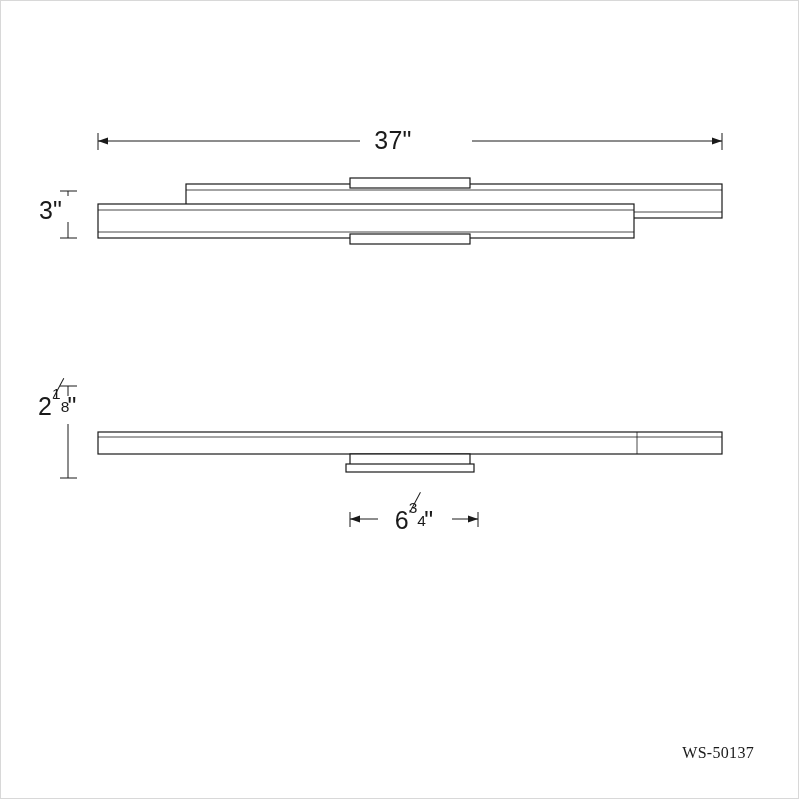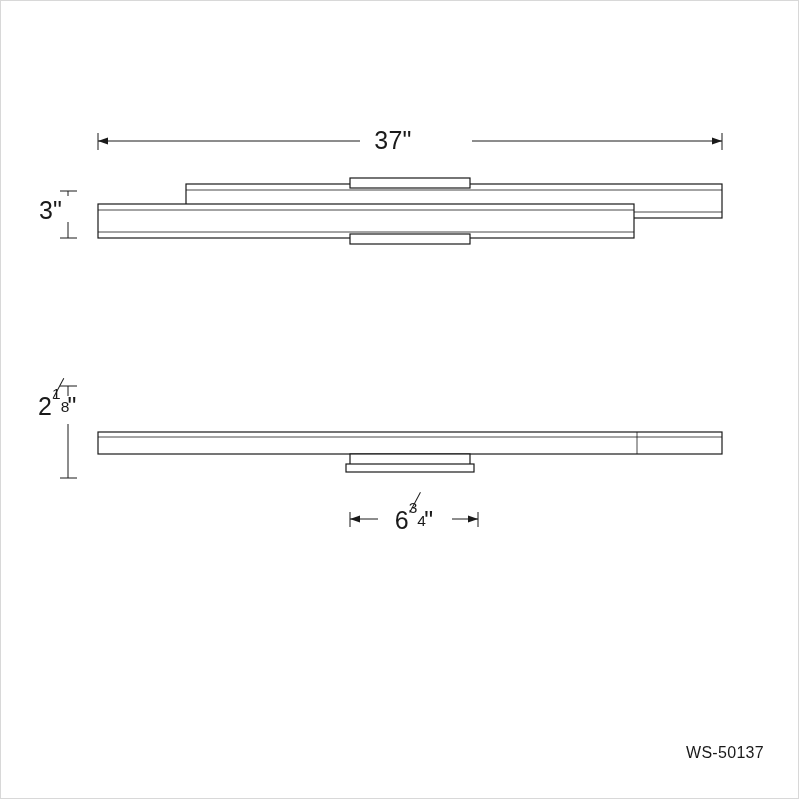--- a/index.html
+++ b/index.html
@@ -85,25 +85,26 @@
     transform-origin: left center;
   }
   .frac .den {
     position: absolute;
     right: -0.12em;
     bottom: -0.05em;
     font-size: 0.62em;
   }
   #part-number {
     position: absolute;
-    right: 36px;
+    right: 46px;
     bottom: 38px;
     font-size: 16px;
     color: #1a1a1a;
     letter-spacing: 0.3px;
+    font-family: Liberation Serif, serif;
   }
 </style>
 </head>
 <body>
 
 <div id="sheet">
 
   <div class="border-frame"></div>
 
   <svg class="drawing" viewBox="0 0 800 800">

